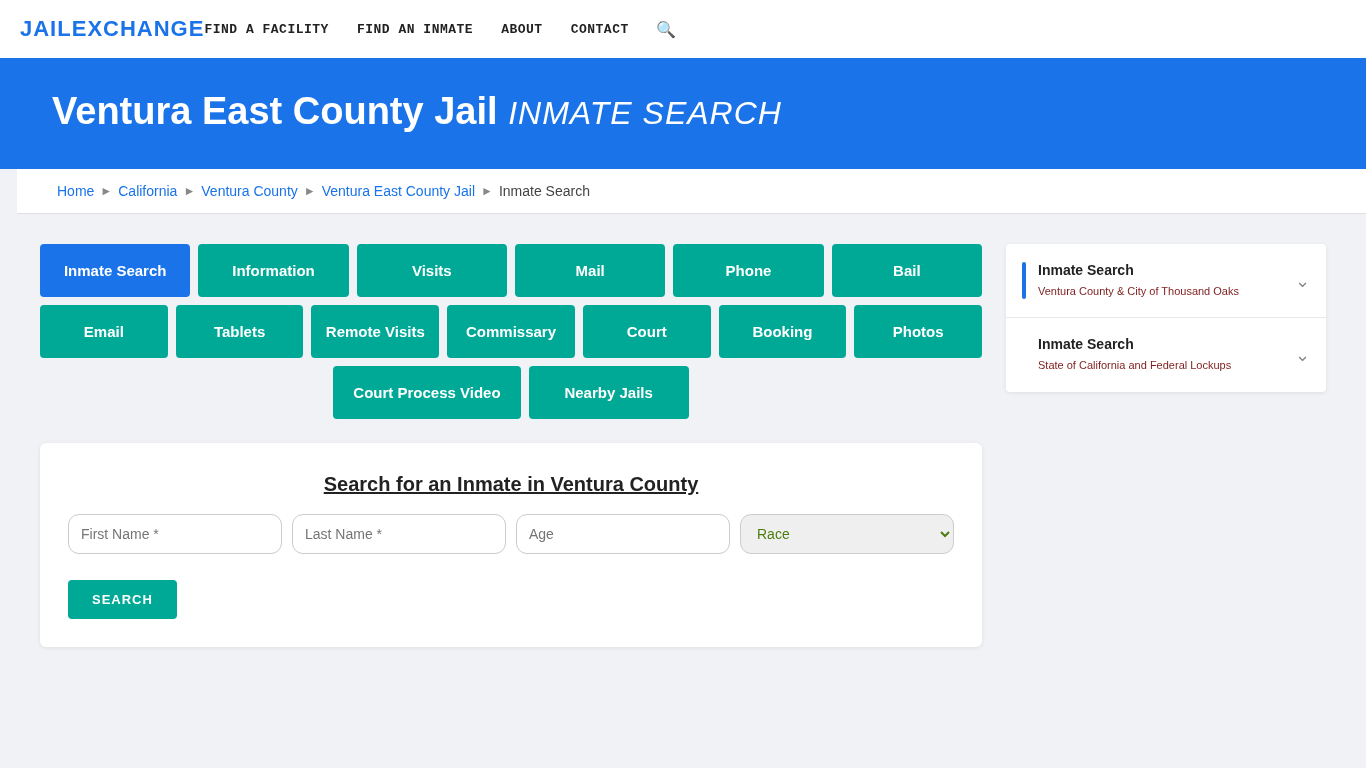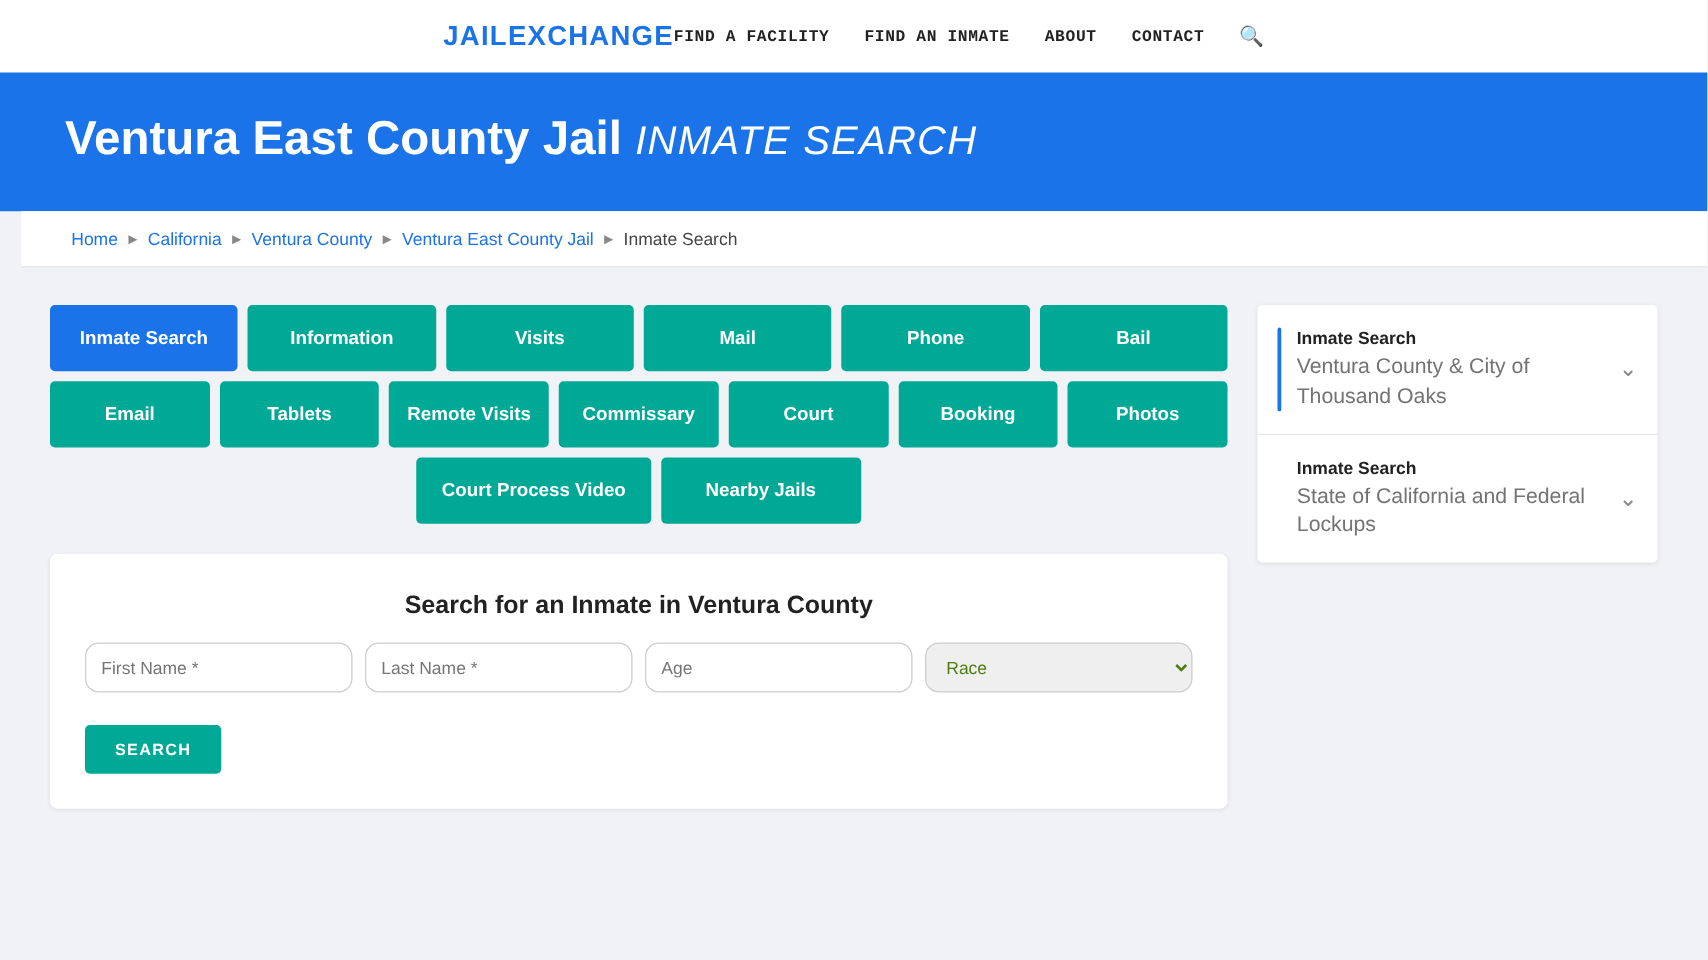--- a/index.html
+++ b/index.html
@@ -4,21 +4,21 @@
   <style>
     * { margin: 0; padding: 0; box-sizing: border-box; }
     body { font-family: Arial, sans-serif; background: #f0f2f5; color: #333; }
 
     
     .navbar {
       background: #fff;
       border-bottom: 2px solid #1a73e8;
       display: flex;
       align-items: center;
-      justify-content: center;
+      justify-content: flex-start;
       padding: 0 20px;
       height: 60px;
     }
     .logo {
       font-size: 22px;
       font-weight: 900;
       letter-spacing: 1px;
       color: #1a1a1a;
     }
     .logo span { color: #1a73e8; }
@@ -135,20 +135,21 @@
       border-radius: 6px;
       padding: 30px 28px 28px;
       box-shadow: 0 1px 4px rgba(0,0,0,0.08);
     }
     .search-box h2 {
       font-size: 20px;
       font-weight: 700;
       margin-bottom: 18px;
       text-align: center;
       color: #222;
+      text-decoration: underline;
     }
     .search-fields {
       display: flex;
       gap: 10px;
       margin-bottom: 14px;
     }
     .search-fields input,
     .search-fields select {
       border: 1px solid #ccc;
       border-radius: 11px;
@@ -202,22 +203,22 @@
       align-self: stretch;
     }
     .sidebar-item-text strong {
       display: block;
       font-size: 14px;
       font-weight: 700;
       color: #222;
       margin-bottom: 3px;
     }
     .sidebar-item-text span {
-      font-size: 17px;
-      color: #737373;
+      font-size: 11px;
+      color: #7f1d1d;
       line-height: 1.4;
     }
     .chevron {
       color: #888;
       font-size: 18px;
     }
   </style>
 </head>
 <body>
 

